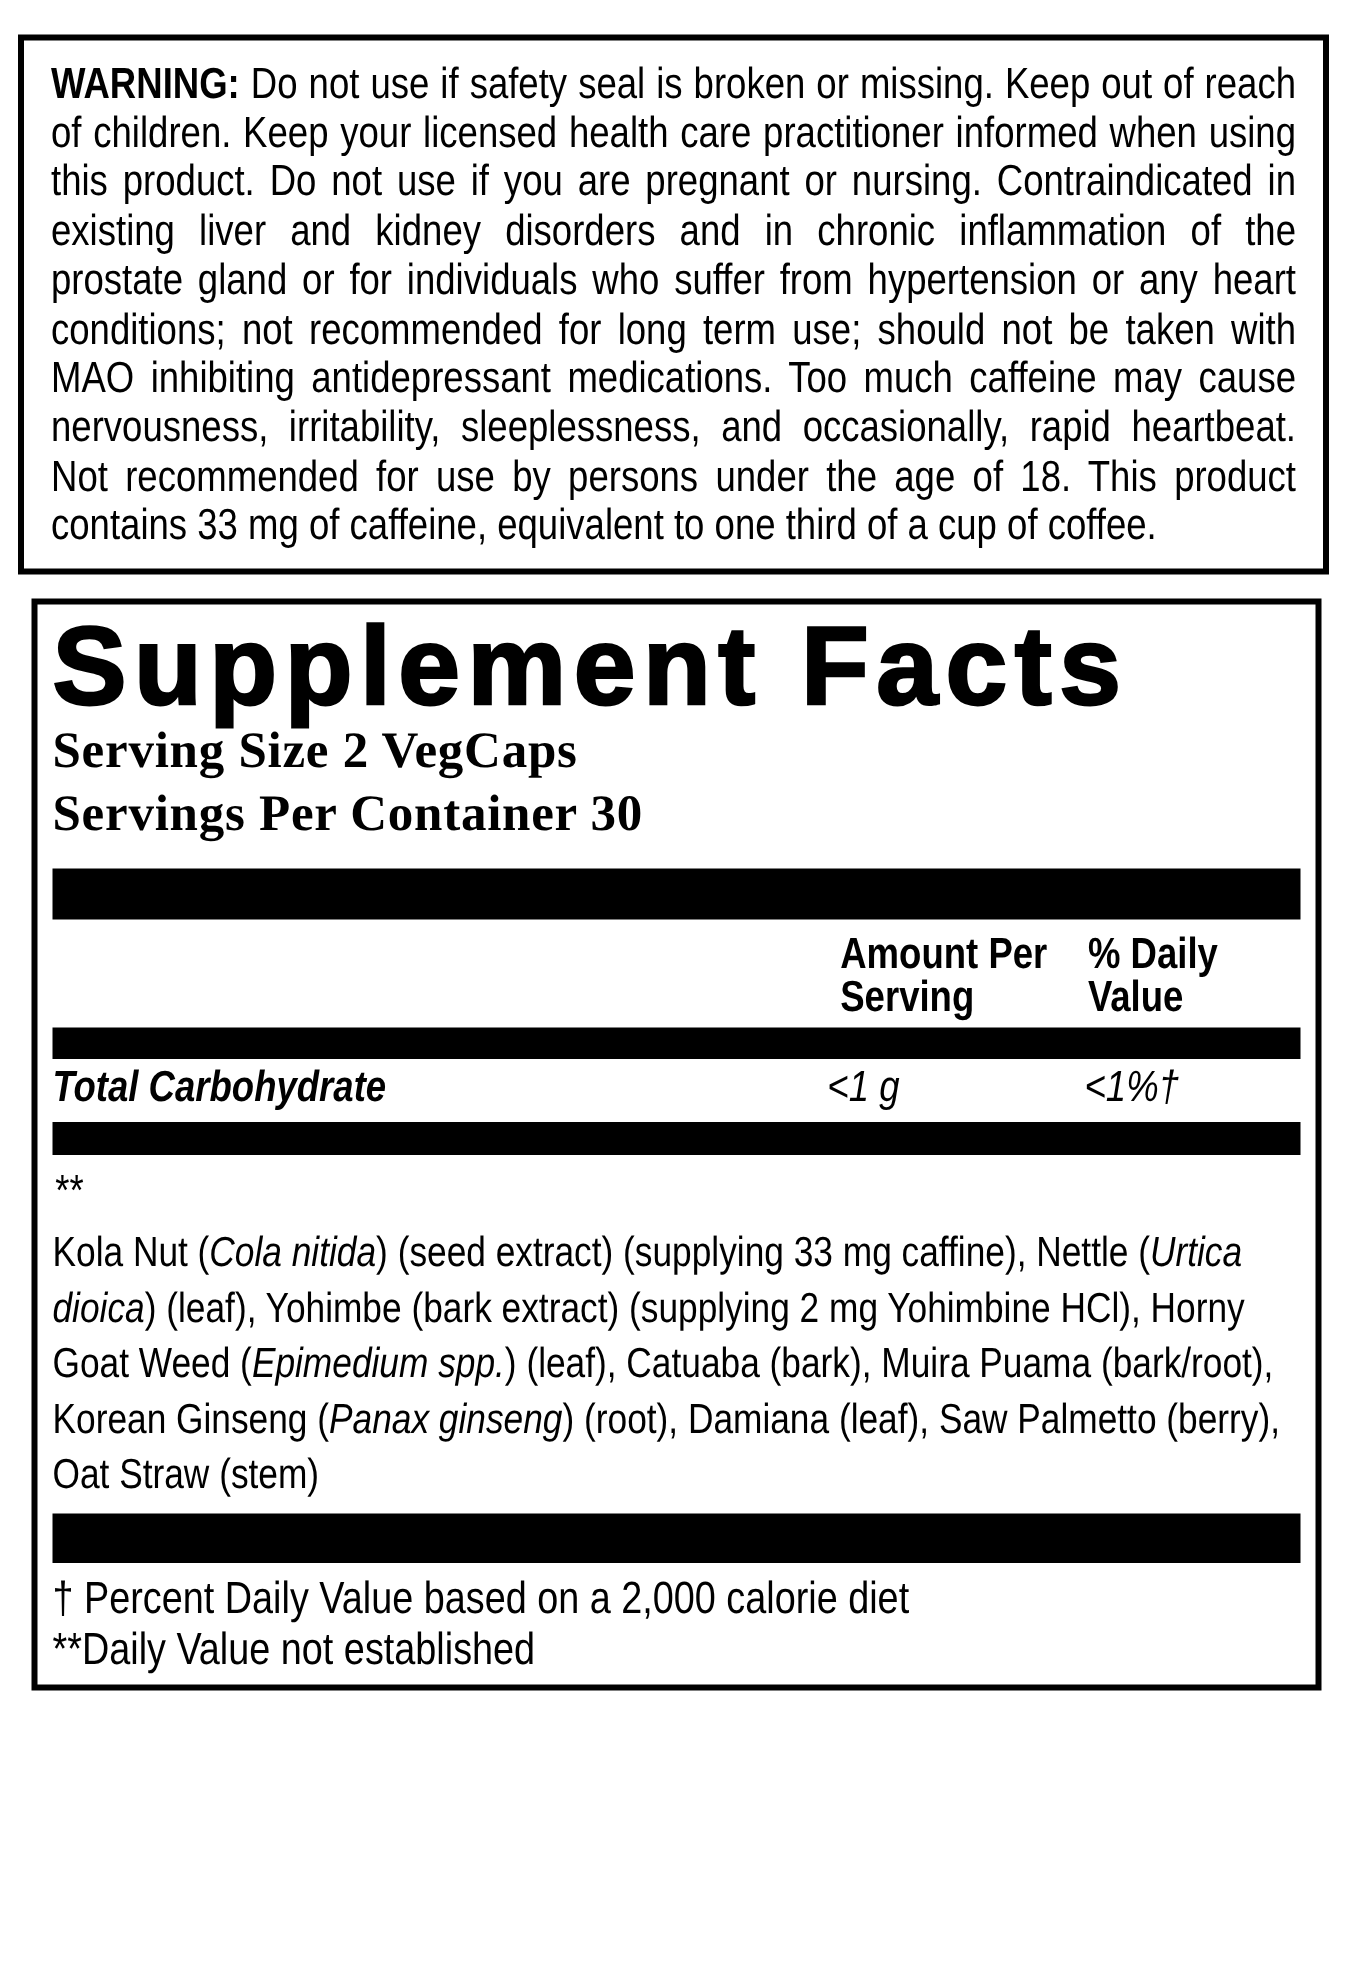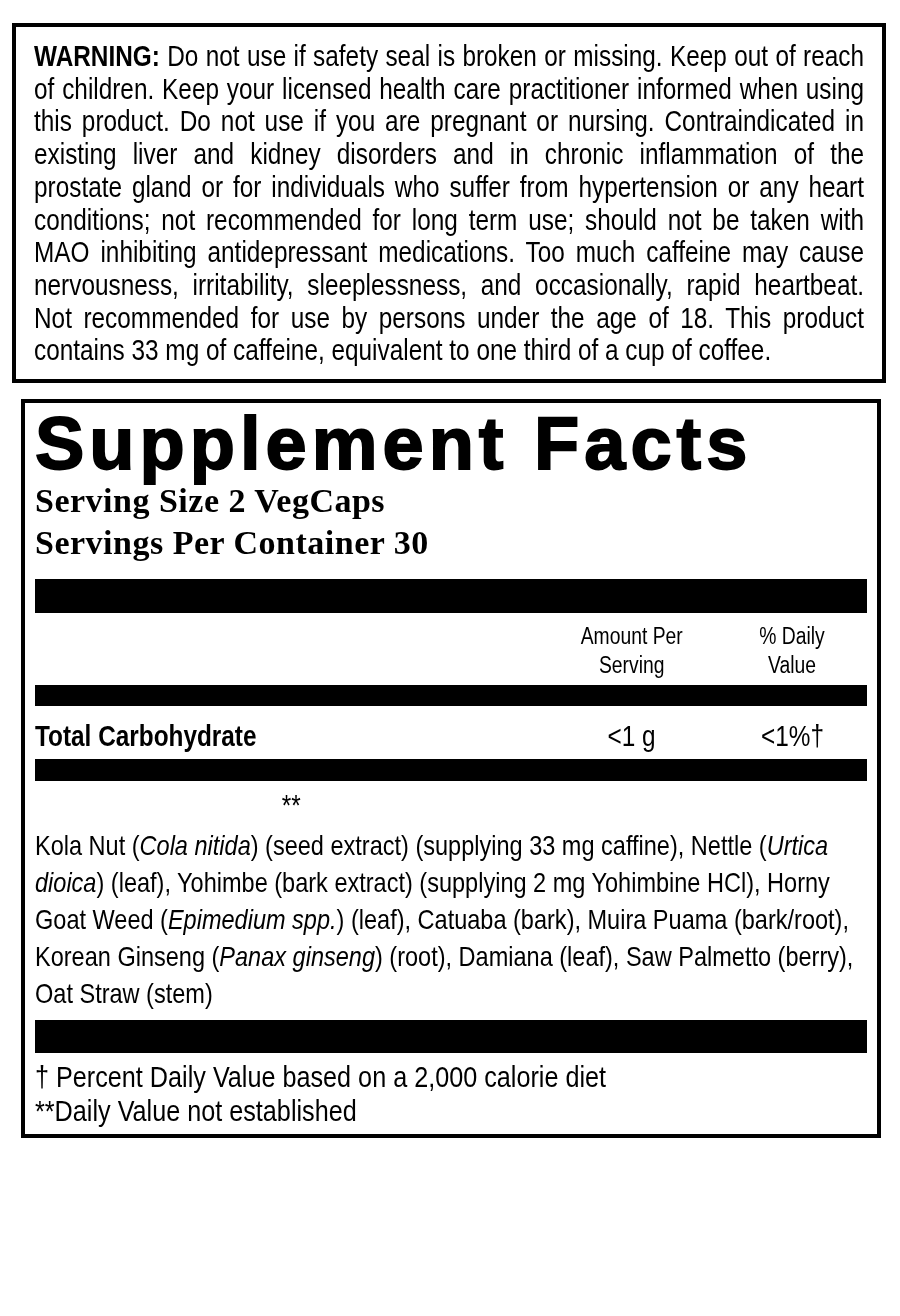--- a/index.html
+++ b/index.html
@@ -56,26 +56,26 @@
 
   .rule { background: #000; width: 100%; }
   .rule-1 { height: 34px; margin-top: 15px; }
   .rule-2 { height: 21px; }
   .rule-3 { height: 22px; }
   .rule-4 { height: 33px; margin-top: 8px; }
 
   .sf-grid { display: grid; grid-template-columns: 1fr 170px 150px; align-items: center; }
   .sf-header { padding: 9px 0 5px 0; }
   .sf-header .col-head {
-    font-weight: normal; font-size: 23px; line-height: 29px;
-    text-align: center; white-space: pre-line;
+    font-weight: bold; font-size: 29px; line-height: 29px;
+    text-align: left; white-space: pre-line;
   }
   .sf-row { font-size: 29px; line-height: 30px; }
-  .sf-row .cell-amount, .sf-row .cell-dv { text-align: center; }
-  .sf-row-carb { padding: 15px 0 8px 0; }
+  .sf-row .cell-amount, .sf-row .cell-dv { }
+  .sf-row-carb { padding: 4px 0 8px 0; font-style: italic; }
   .sf-row-carb .cell-name { font-weight: bold; }
   .sf-row-blend { padding: 9px 0 2px 0; }
   .sf-row-blend .cell-dv { align-self: start; }
 
   .blend-text {
     margin-top: 5px;
     font-size: 28px; line-height: 37px;
   }
   .blend-text i { font-style: italic; }
 

